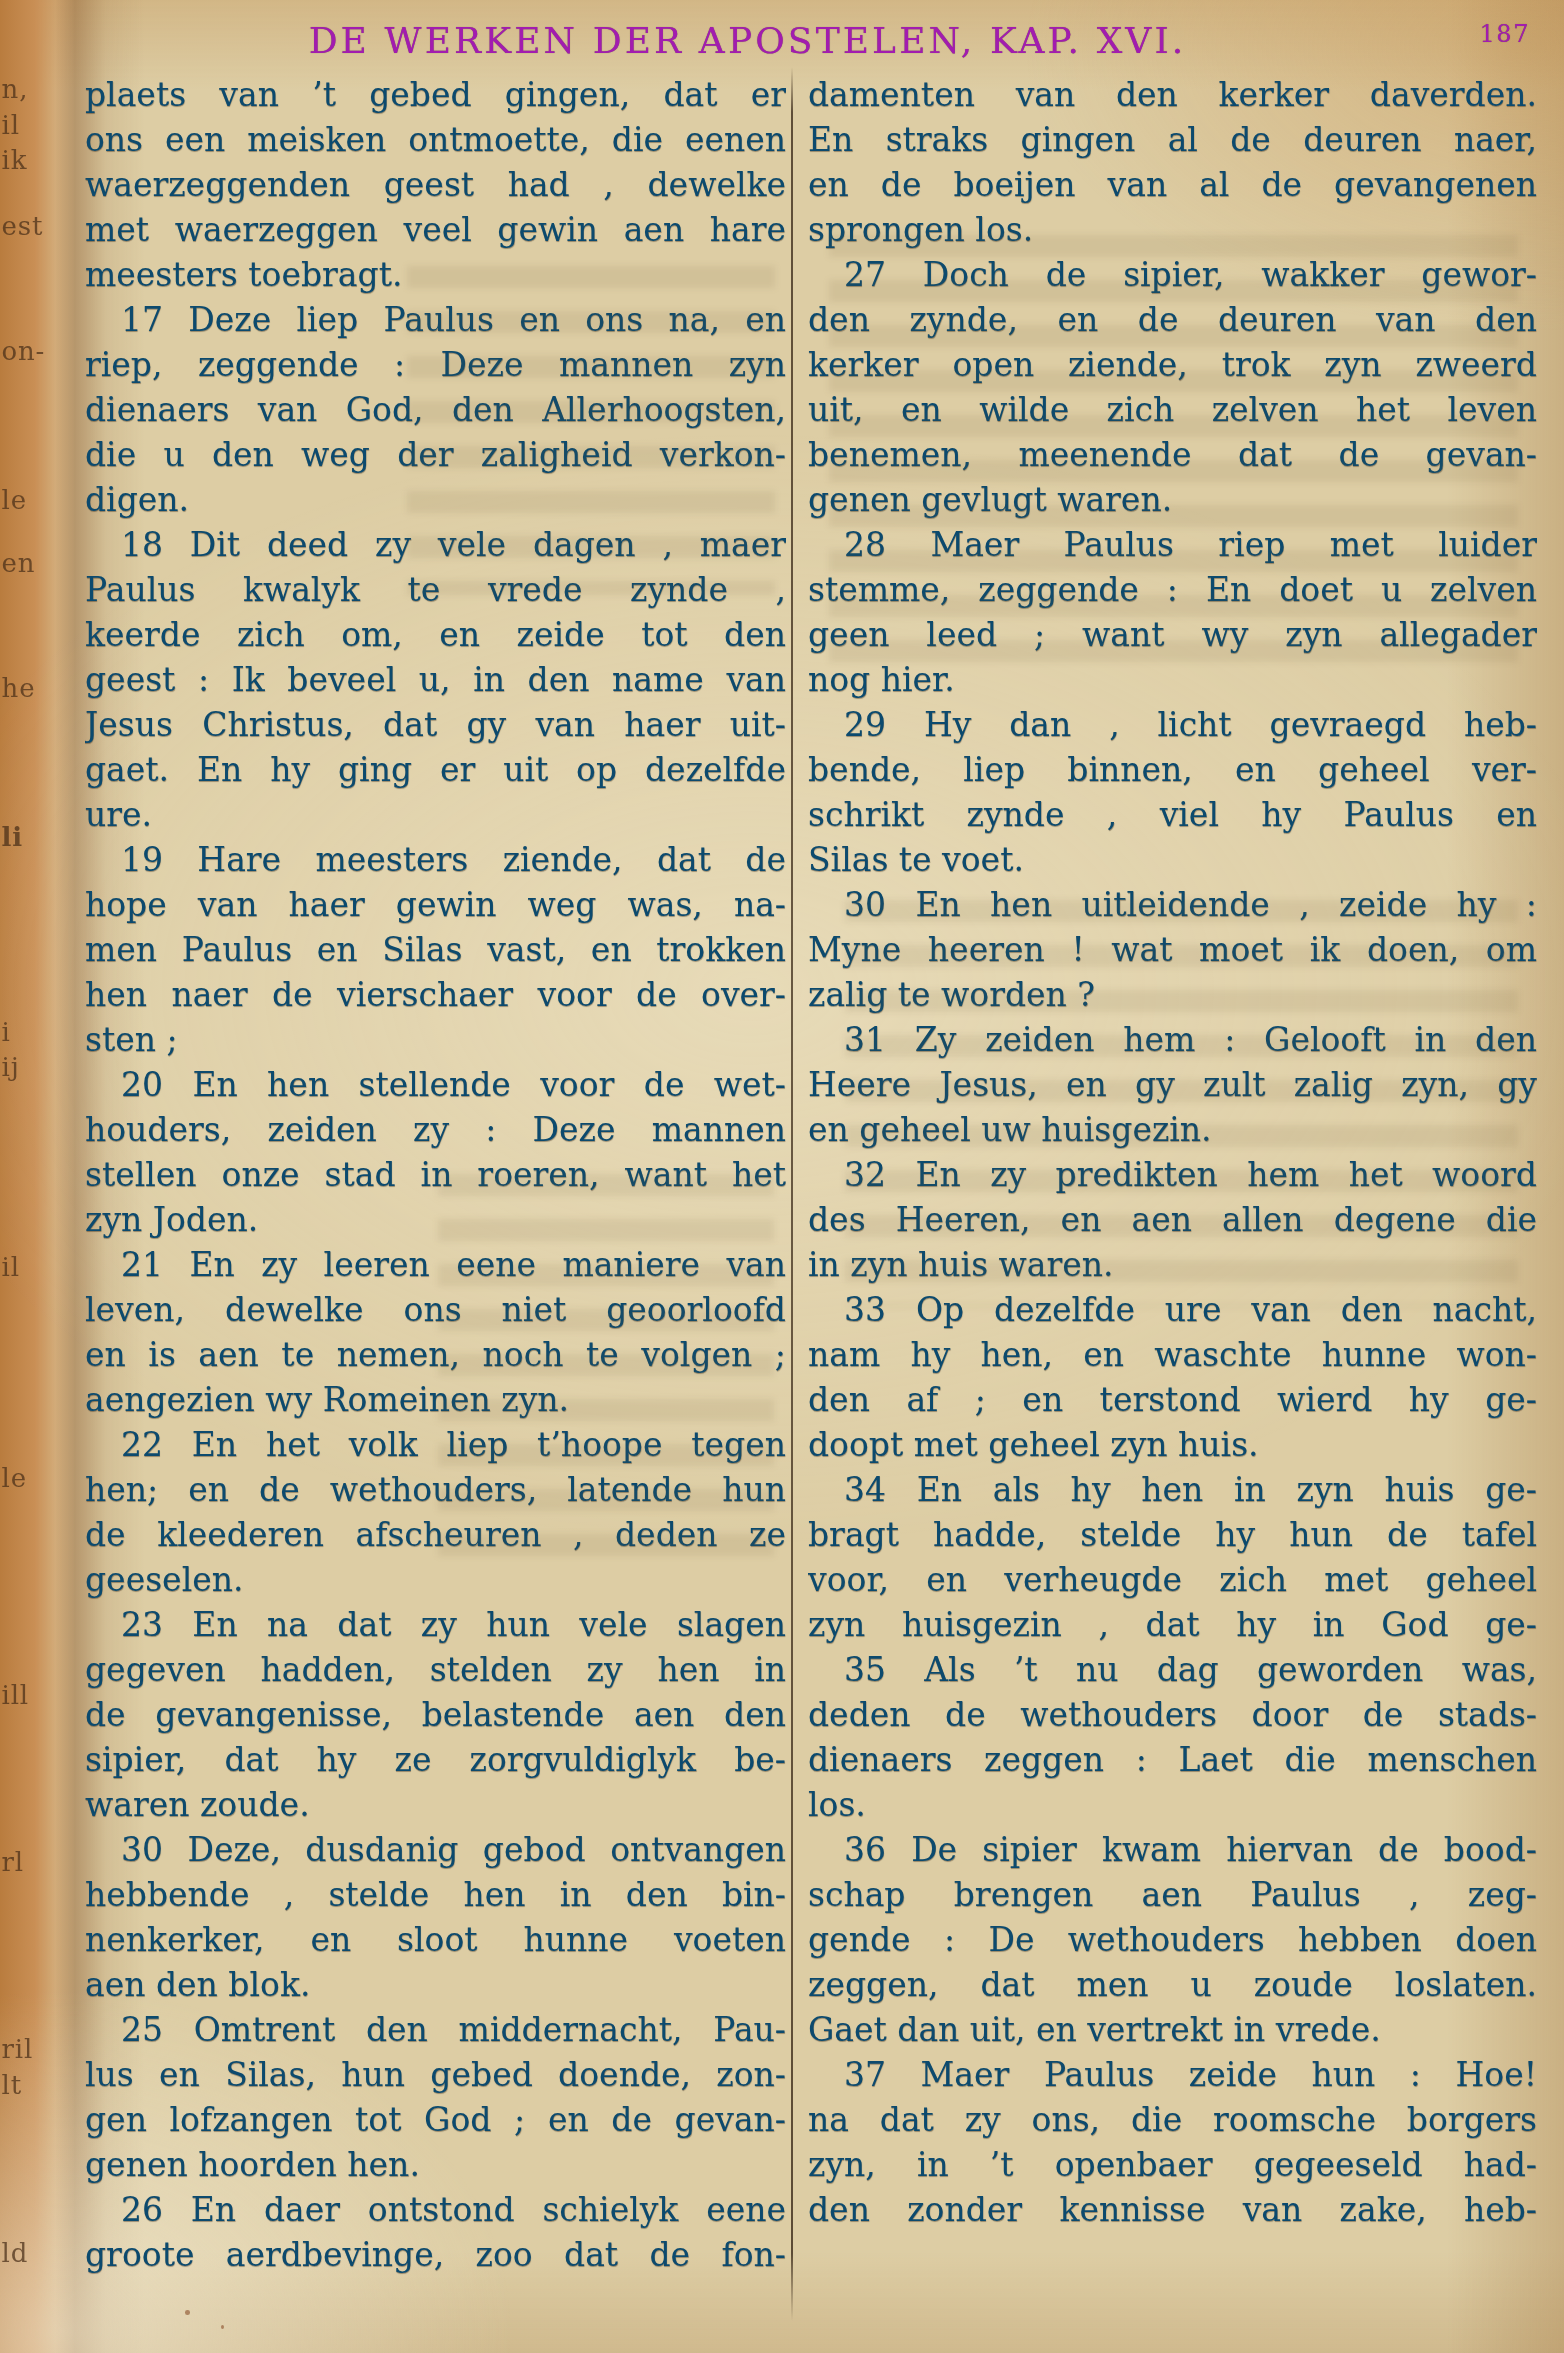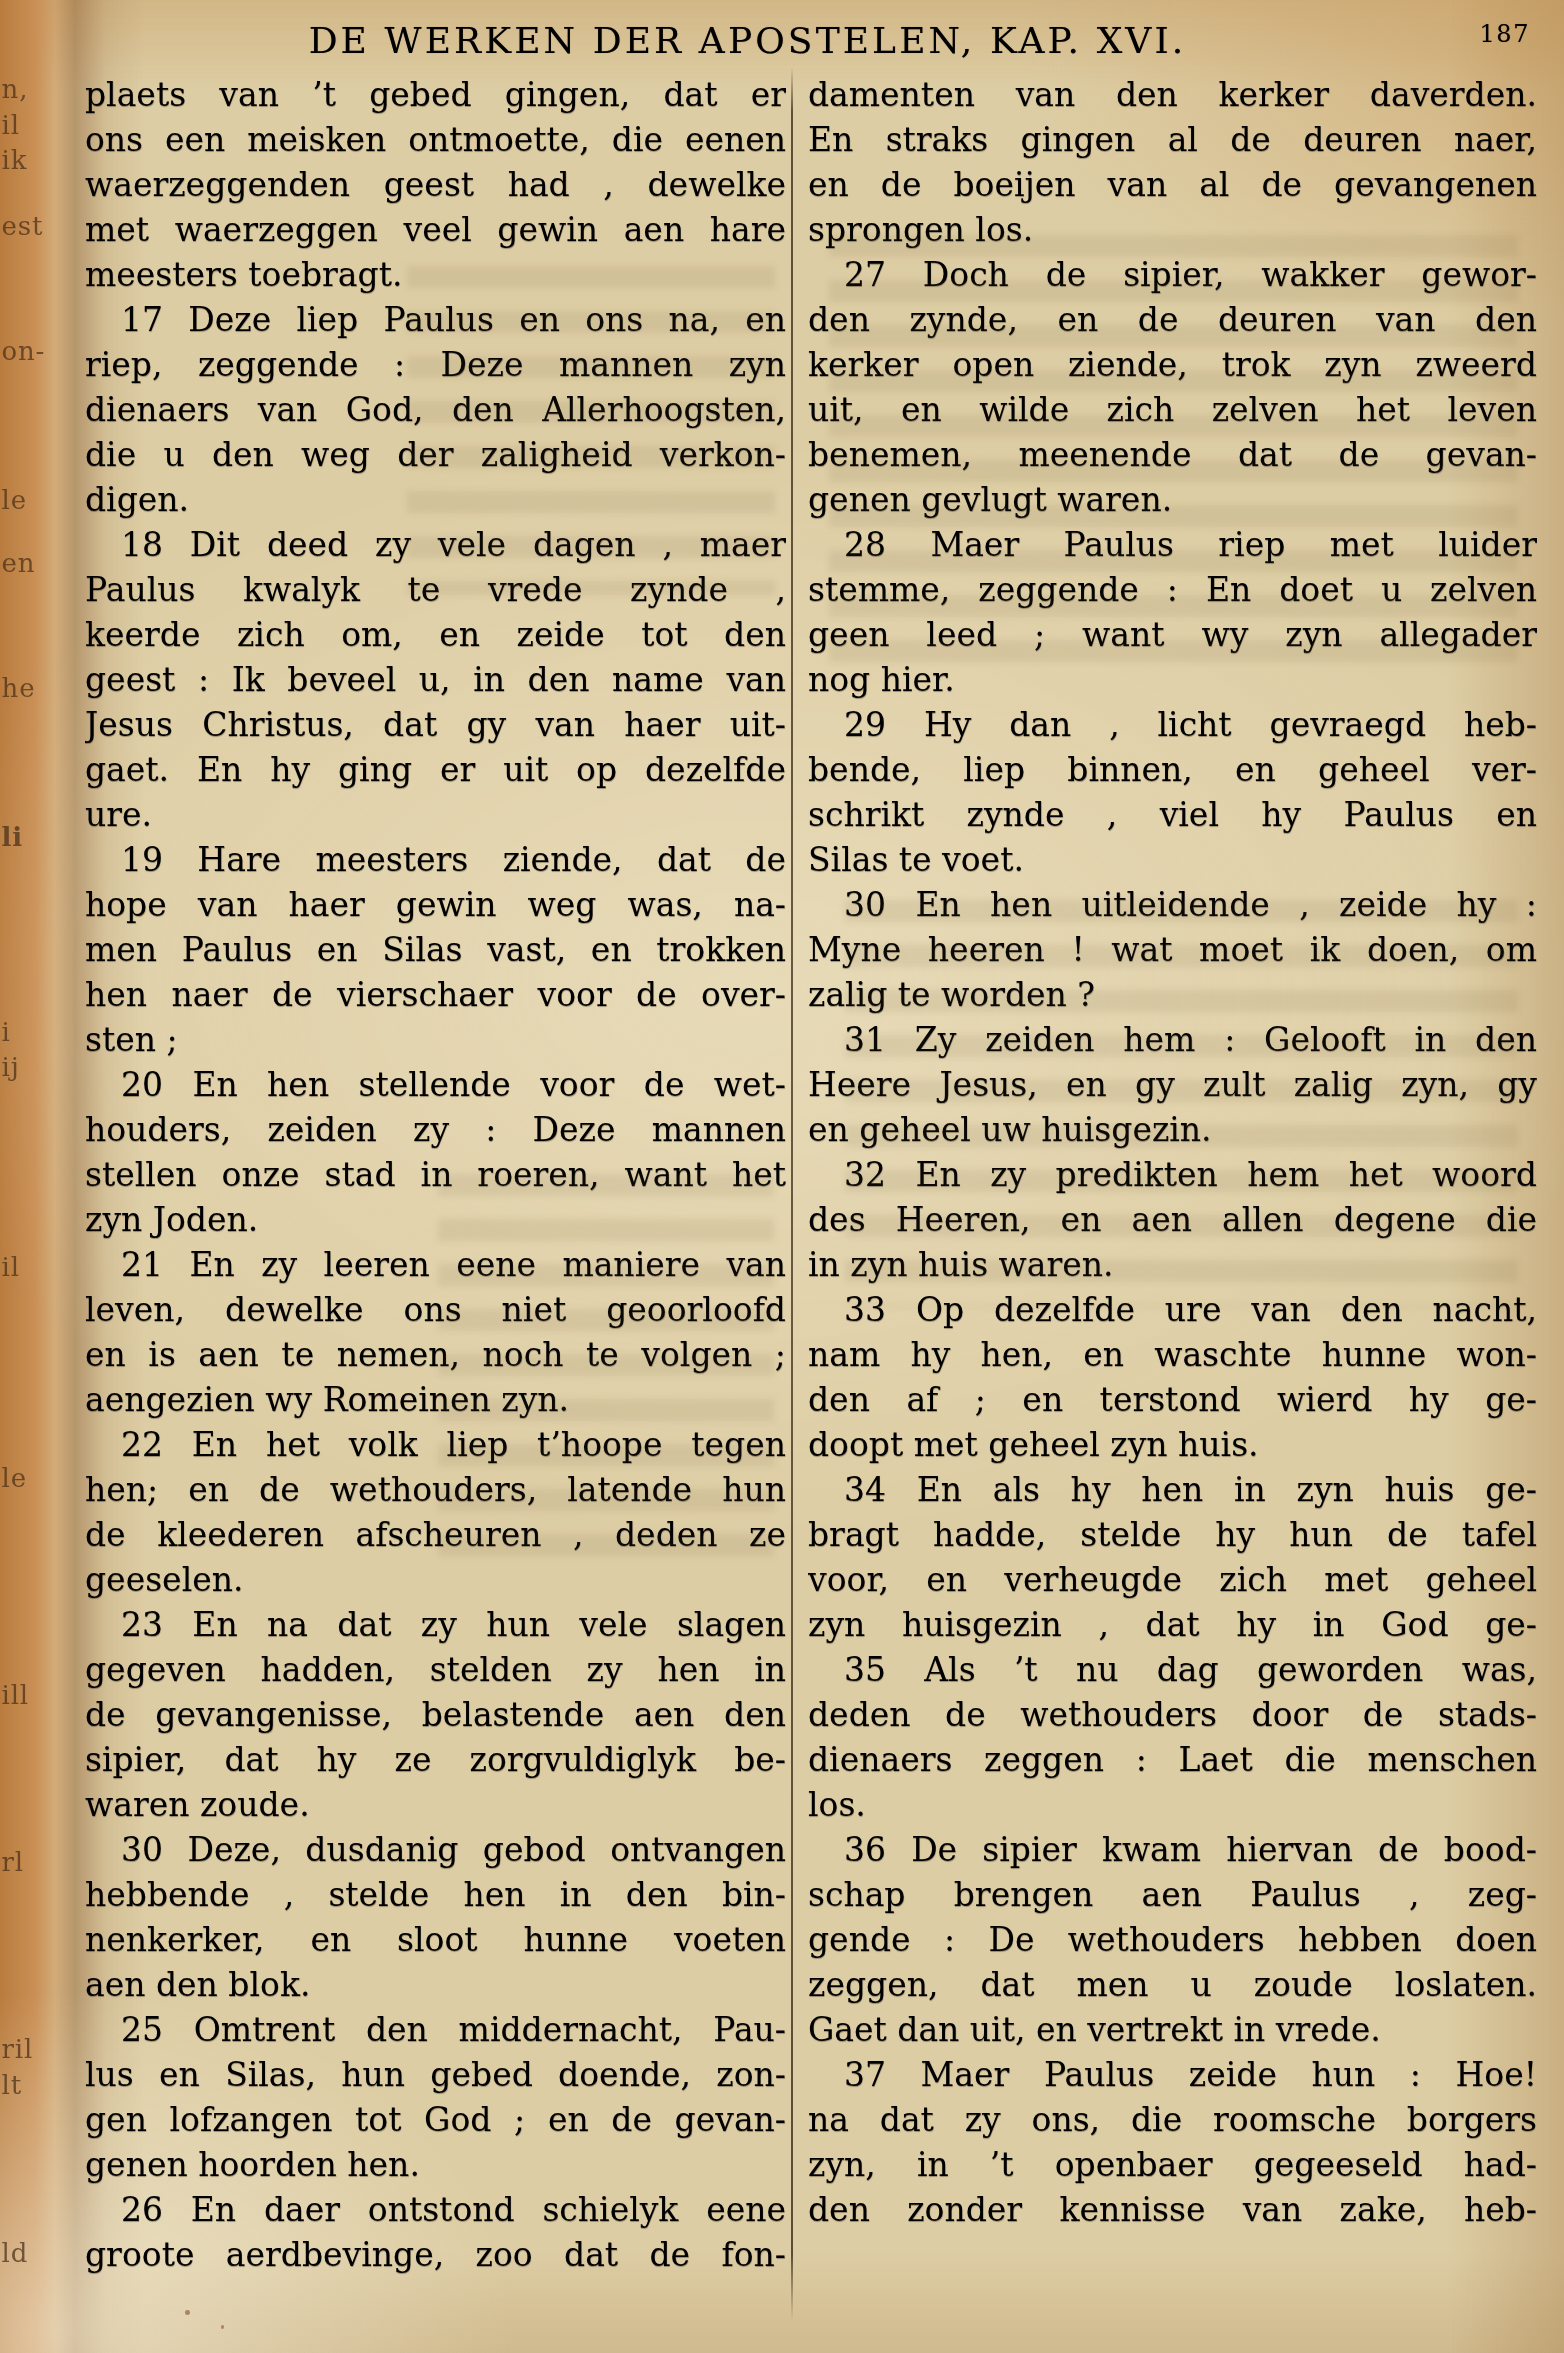--- a/index.html
+++ b/index.html
@@ -12,33 +12,33 @@
       radial-gradient(1174px 743px at 48% 42%, rgba(255,249,228,0.30), rgba(255,249,228,0) 75%),
       radial-gradient(642px 485px at 4% 99%, rgba(244,236,214,0.60), rgba(244,236,214,0) 70%),
       linear-gradient(90deg, #b97c3e 0px, #c98f55 35px, rgba(201,143,85,0.55) 55px,
                       rgba(135,85,40,0.45) 75px, rgba(135,85,40,0.12) 106px, rgba(135,85,40,0) 145px),
       linear-gradient(270deg, rgba(160,115,60,0.32) 0px, rgba(160,115,60,0) 117px),
       linear-gradient(180deg, rgba(185,130,65,0.30) 0px, rgba(185,130,65,0) 90px),
       linear-gradient(0deg, rgba(160,115,60,0.22) 0px, rgba(160,115,60,0) 102px);
   }
   .header{
     position:absolute;top:20.3px;left:82px;width:1448px;height:44px;
-    color:#000000;
+    color:#a21caf;
   }
   .running-head{
     position:absolute;left:0;right:117px;text-align:center;
     font-size:36px;letter-spacing:3.1px;white-space:nowrap;
     text-shadow:0 0 0.8px rgba(44,30,16,0.55);
   }
   .page-number{
     position:absolute;right:0;top:0;font-size:24px;letter-spacing:1.6px;
     text-shadow:0 0 0.8px rgba(44,30,16,0.55);
   }
   .column{
-    position:absolute;top:72px;color:#000000;
+    position:absolute;top:72px;color:#0c4a6e;
     font-size:33px;
   }
   .col-left{left:85px;width:701px;}
   .col-right{left:808px;width:729px;}
   .ln{
     height:45px;line-height:45px;overflow:hidden;
     text-align:justify;
     text-shadow:0.3px 0.5px 0.7px rgba(43,28,16,0.38);
     white-space:normal;
   }

